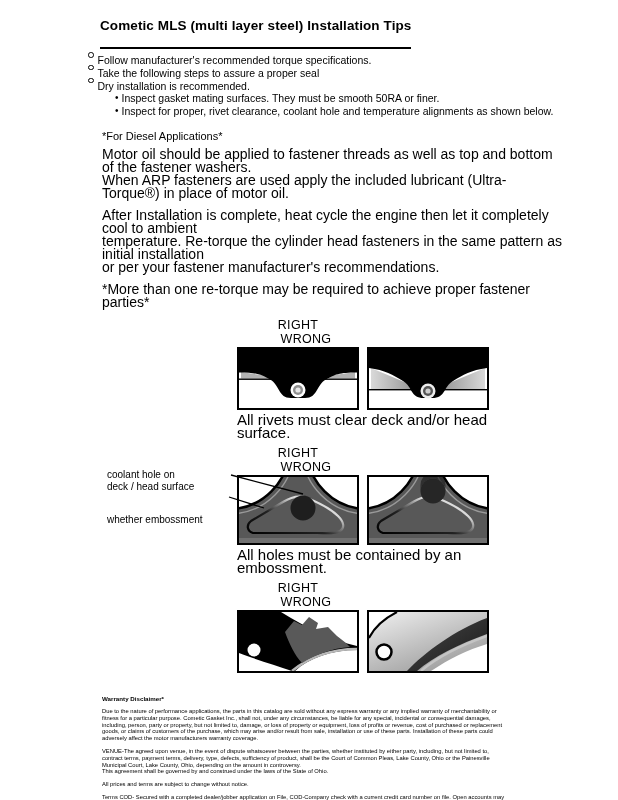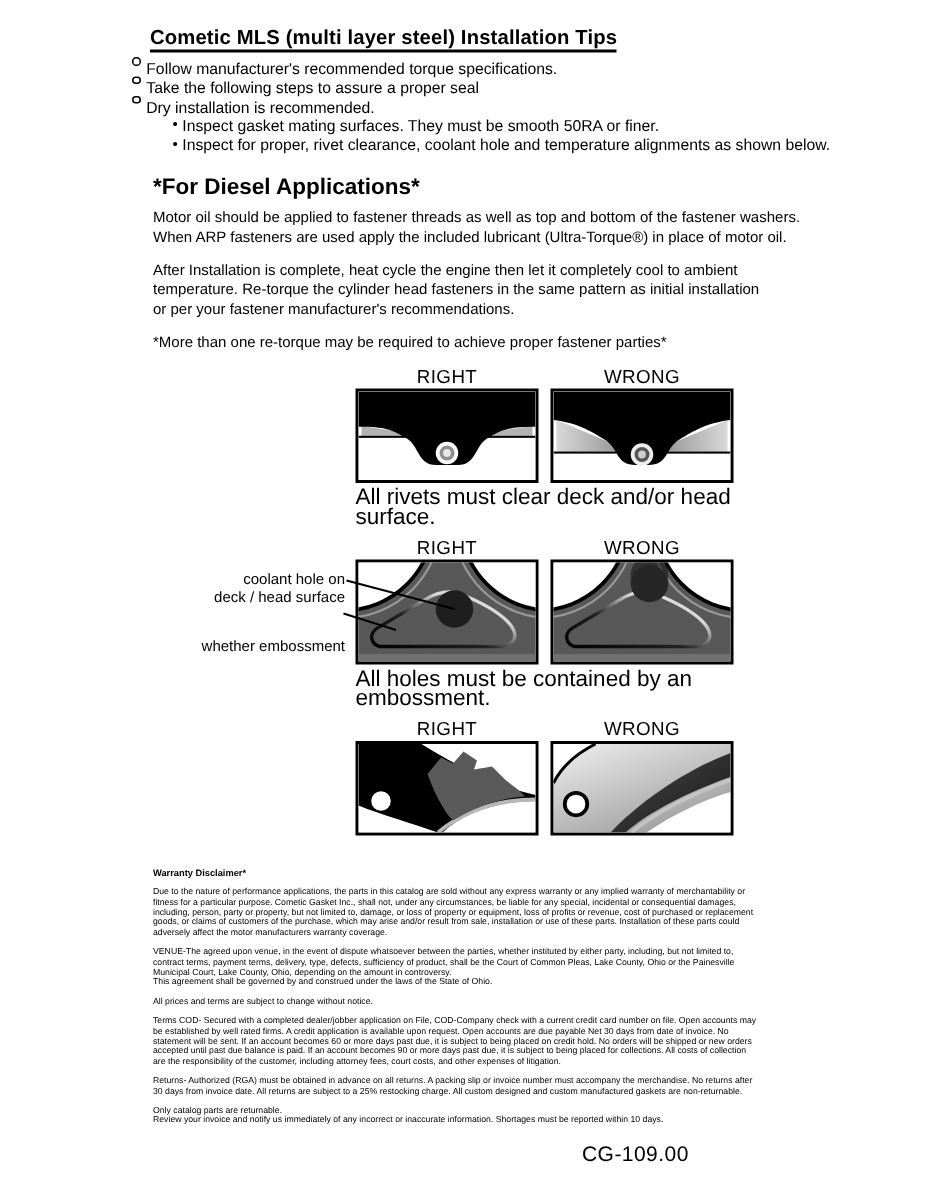--- a/index.html
+++ b/index.html
@@ -1,46 +1,46 @@
 <!DOCTYPE html>
 <html><head>
 <meta charset="utf-8">
 <style>
   html,body{margin:0;padding:0;background:#ffffff;}
   body{width:618px;height:800px;overflow:hidden;font-family:"Liberation Sans",sans-serif;color:#000;}
   .page{position:relative;width:618px;height:800px;background:#fff;}
 
   
   .title-wrap{padding:16px 0 0 100px;}
-  .doc-title{display:inline-block;font-size:13.5px;font-weight:bold;border-bottom:2px solid #000;padding-bottom:1px;letter-spacing:.1px;}
+  .doc-title{display:inline-block;font-size:13.5px;font-weight:bold;border-bottom:2px solid #000;padding-bottom:14px;letter-spacing:.1px;}
 
   
   .bullets{margin:5px 0 0 88px;font-size:10.5px;line-height:12.8px;}
   .bullet{display:flex;align-items:flex-start;}
   .o-glyph{flex:none;width:3.5px;height:3.5px;border:1px solid #000;border-radius:50%;margin-right:4px;transform:translateY(-2px);}
   .sub-bullets{margin-left:27px;}
   .dot-glyph{flex:none;font-size:10px;margin-right:3px;}
 
   
   .diesel{margin:12px 0 0 102px;width:462px;}
-  .diesel h2{margin:0 0 6px 0;font-size:15px;font-weight:bold;}
-  .para{margin:0 0 9px 0;font-size:10px;line-height:13px;white-space:pre-line;}
+  .diesel h2{margin:0 0 6px 0;font-size:11px;font-weight:normal;}
+  .para{margin:0 0 9px 0;font-size:14px;line-height:13px;white-space:pre-line;}
 
   
   .figures{margin:8px 0 0 237px;width:300px;}
   .figrow{position:relative;margin-bottom:7px;}
-  .figlabels{display:flex;width:252px;margin-bottom:1px;}
+  .figlabels{display:flex;width:252px;margin-bottom:1px;flex-direction:column;}
   .figlabels span{display:block;width:122px;text-align:center;font-size:12.5px;letter-spacing:.3px;}
   .figlabels span + span{margin-left:8px;}
   .figimgs{display:flex;width:252px;}
   .figbox{width:118px;height:59px;border:2px solid #000;background:#fff;flex:none;}
   .figbox.tall{height:66px;}
   .figbox + .figbox{margin-left:8px;}
   .figcaption{margin-top:3px;font-size:15px;line-height:13px;white-space:pre-line;}
-  .row2-labels{position:absolute;left:-130px;top:12px;width:123px;text-align:right;font-size:10px;line-height:11.5px;white-space:pre-line;}
+  .row2-labels{position:absolute;left:-130px;top:12px;width:123px;font-size:10px;line-height:11.5px;white-space:pre-line;}
   .row2-label2{margin-top:10px;}
   .leader-overlay{position:absolute;left:-130px;top:0;width:335px;height:95px;pointer-events:none;z-index:5;}
 
   
   .warranty{margin:22px 0 0 102px;width:416px;}
   .warranty h3{margin:0 0 6px 0;font-size:6.2px;font-weight:bold;}
   .wp{margin:0 0 6px 0;font-size:5.8px;line-height:6.8px;white-space:pre-line;}
 
   
   .footer{margin:10px 0 0 388px;font-size:14px;letter-spacing:.3px;}

